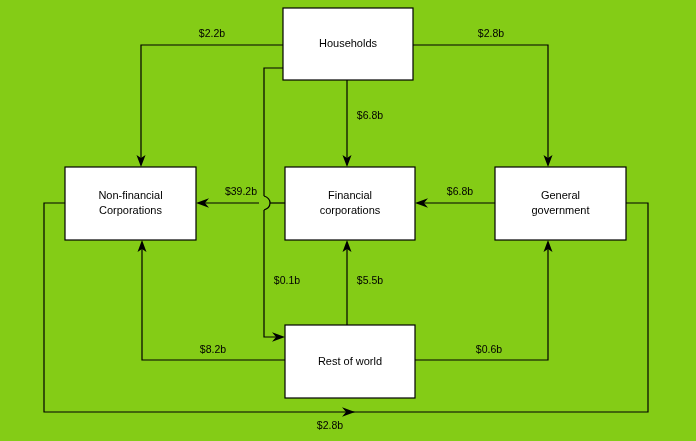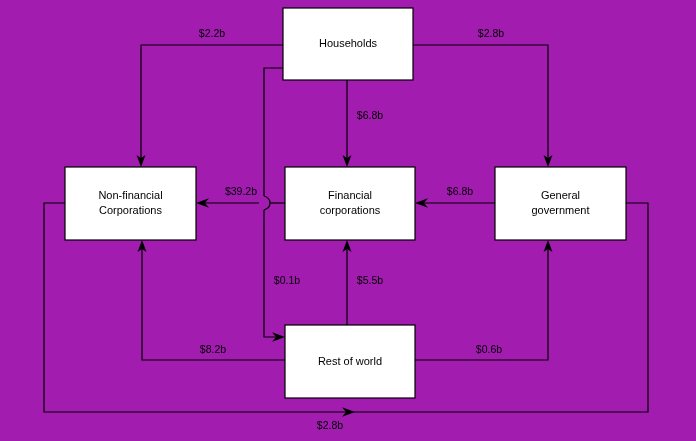--- a/index.html
+++ b/index.html
@@ -7,21 +7,21 @@
     padding: 0;
     background: #ffffff;
   }
   body {
     font-family: "Liberation Sans", sans-serif;
   }
   #diagram-root {
     position: relative;
     width: 696px;
     height: 441px;
-    background: #a21caf;
+    background: #84cc16;
     overflow: hidden;
   }
   svg#flow-svg {
     display: block;
     width: 696px;
     height: 441px;
   }
   .node-rect {
     fill: #ffffff;
     stroke: #000000;

